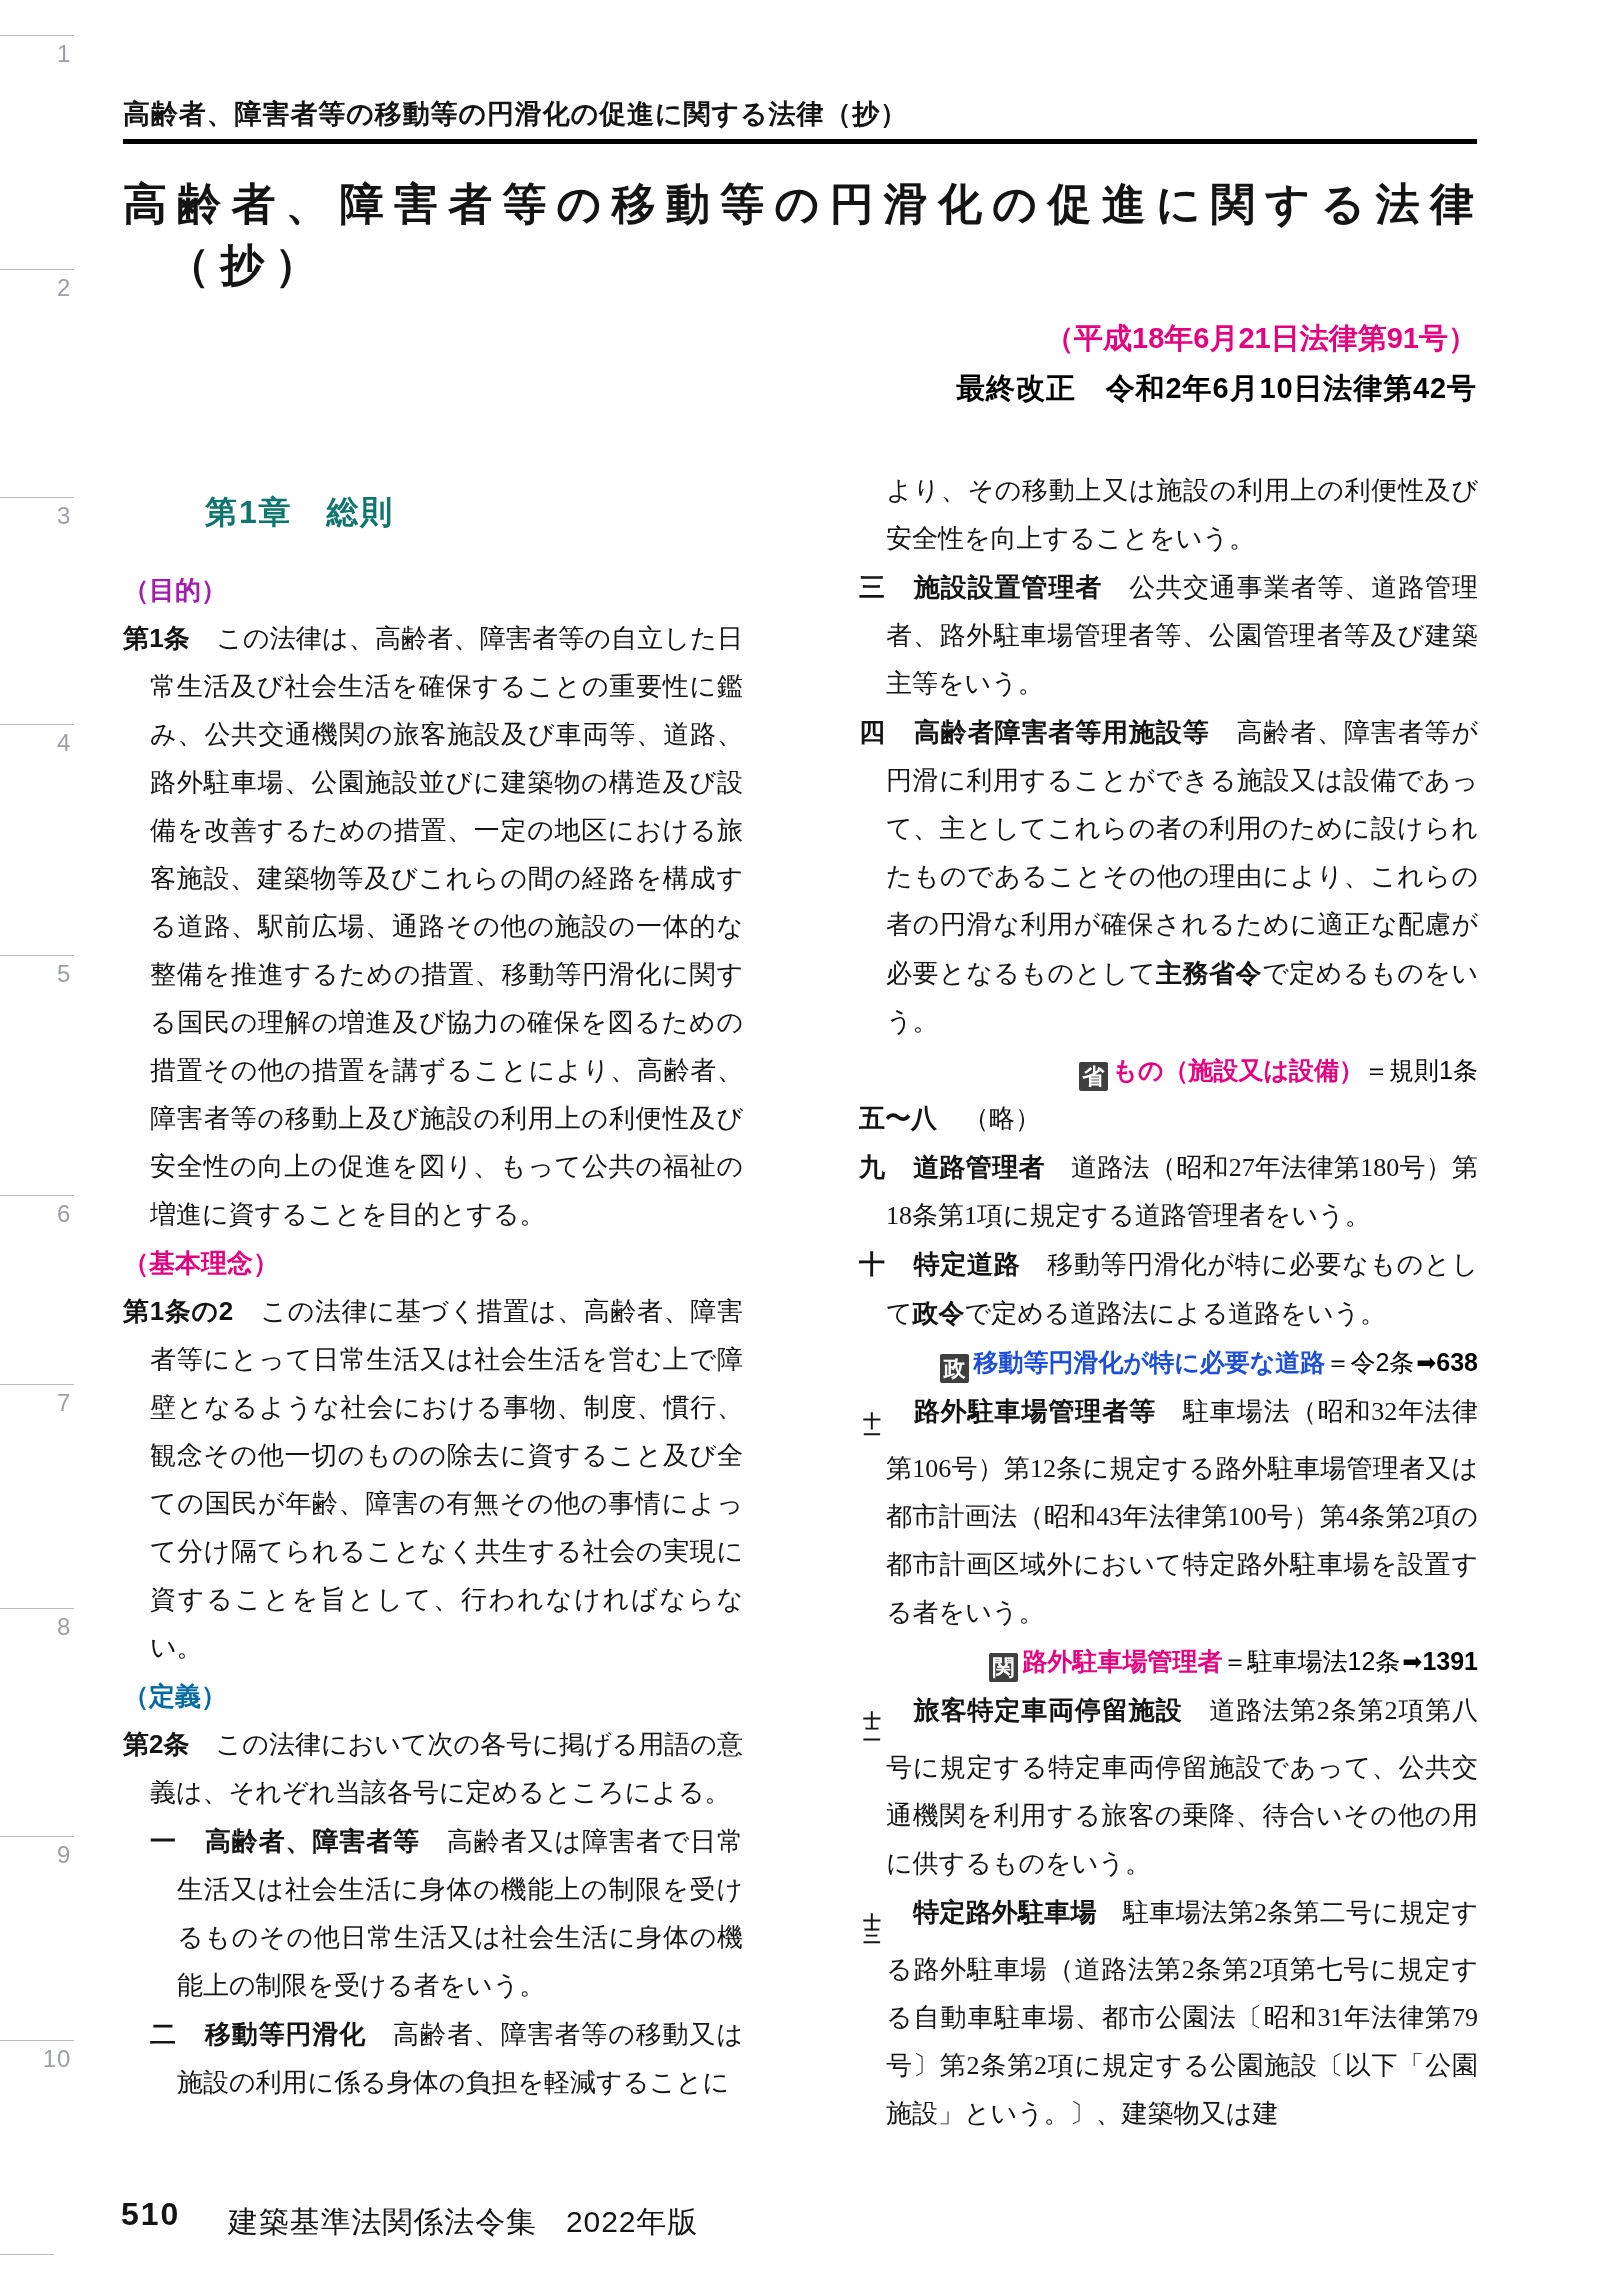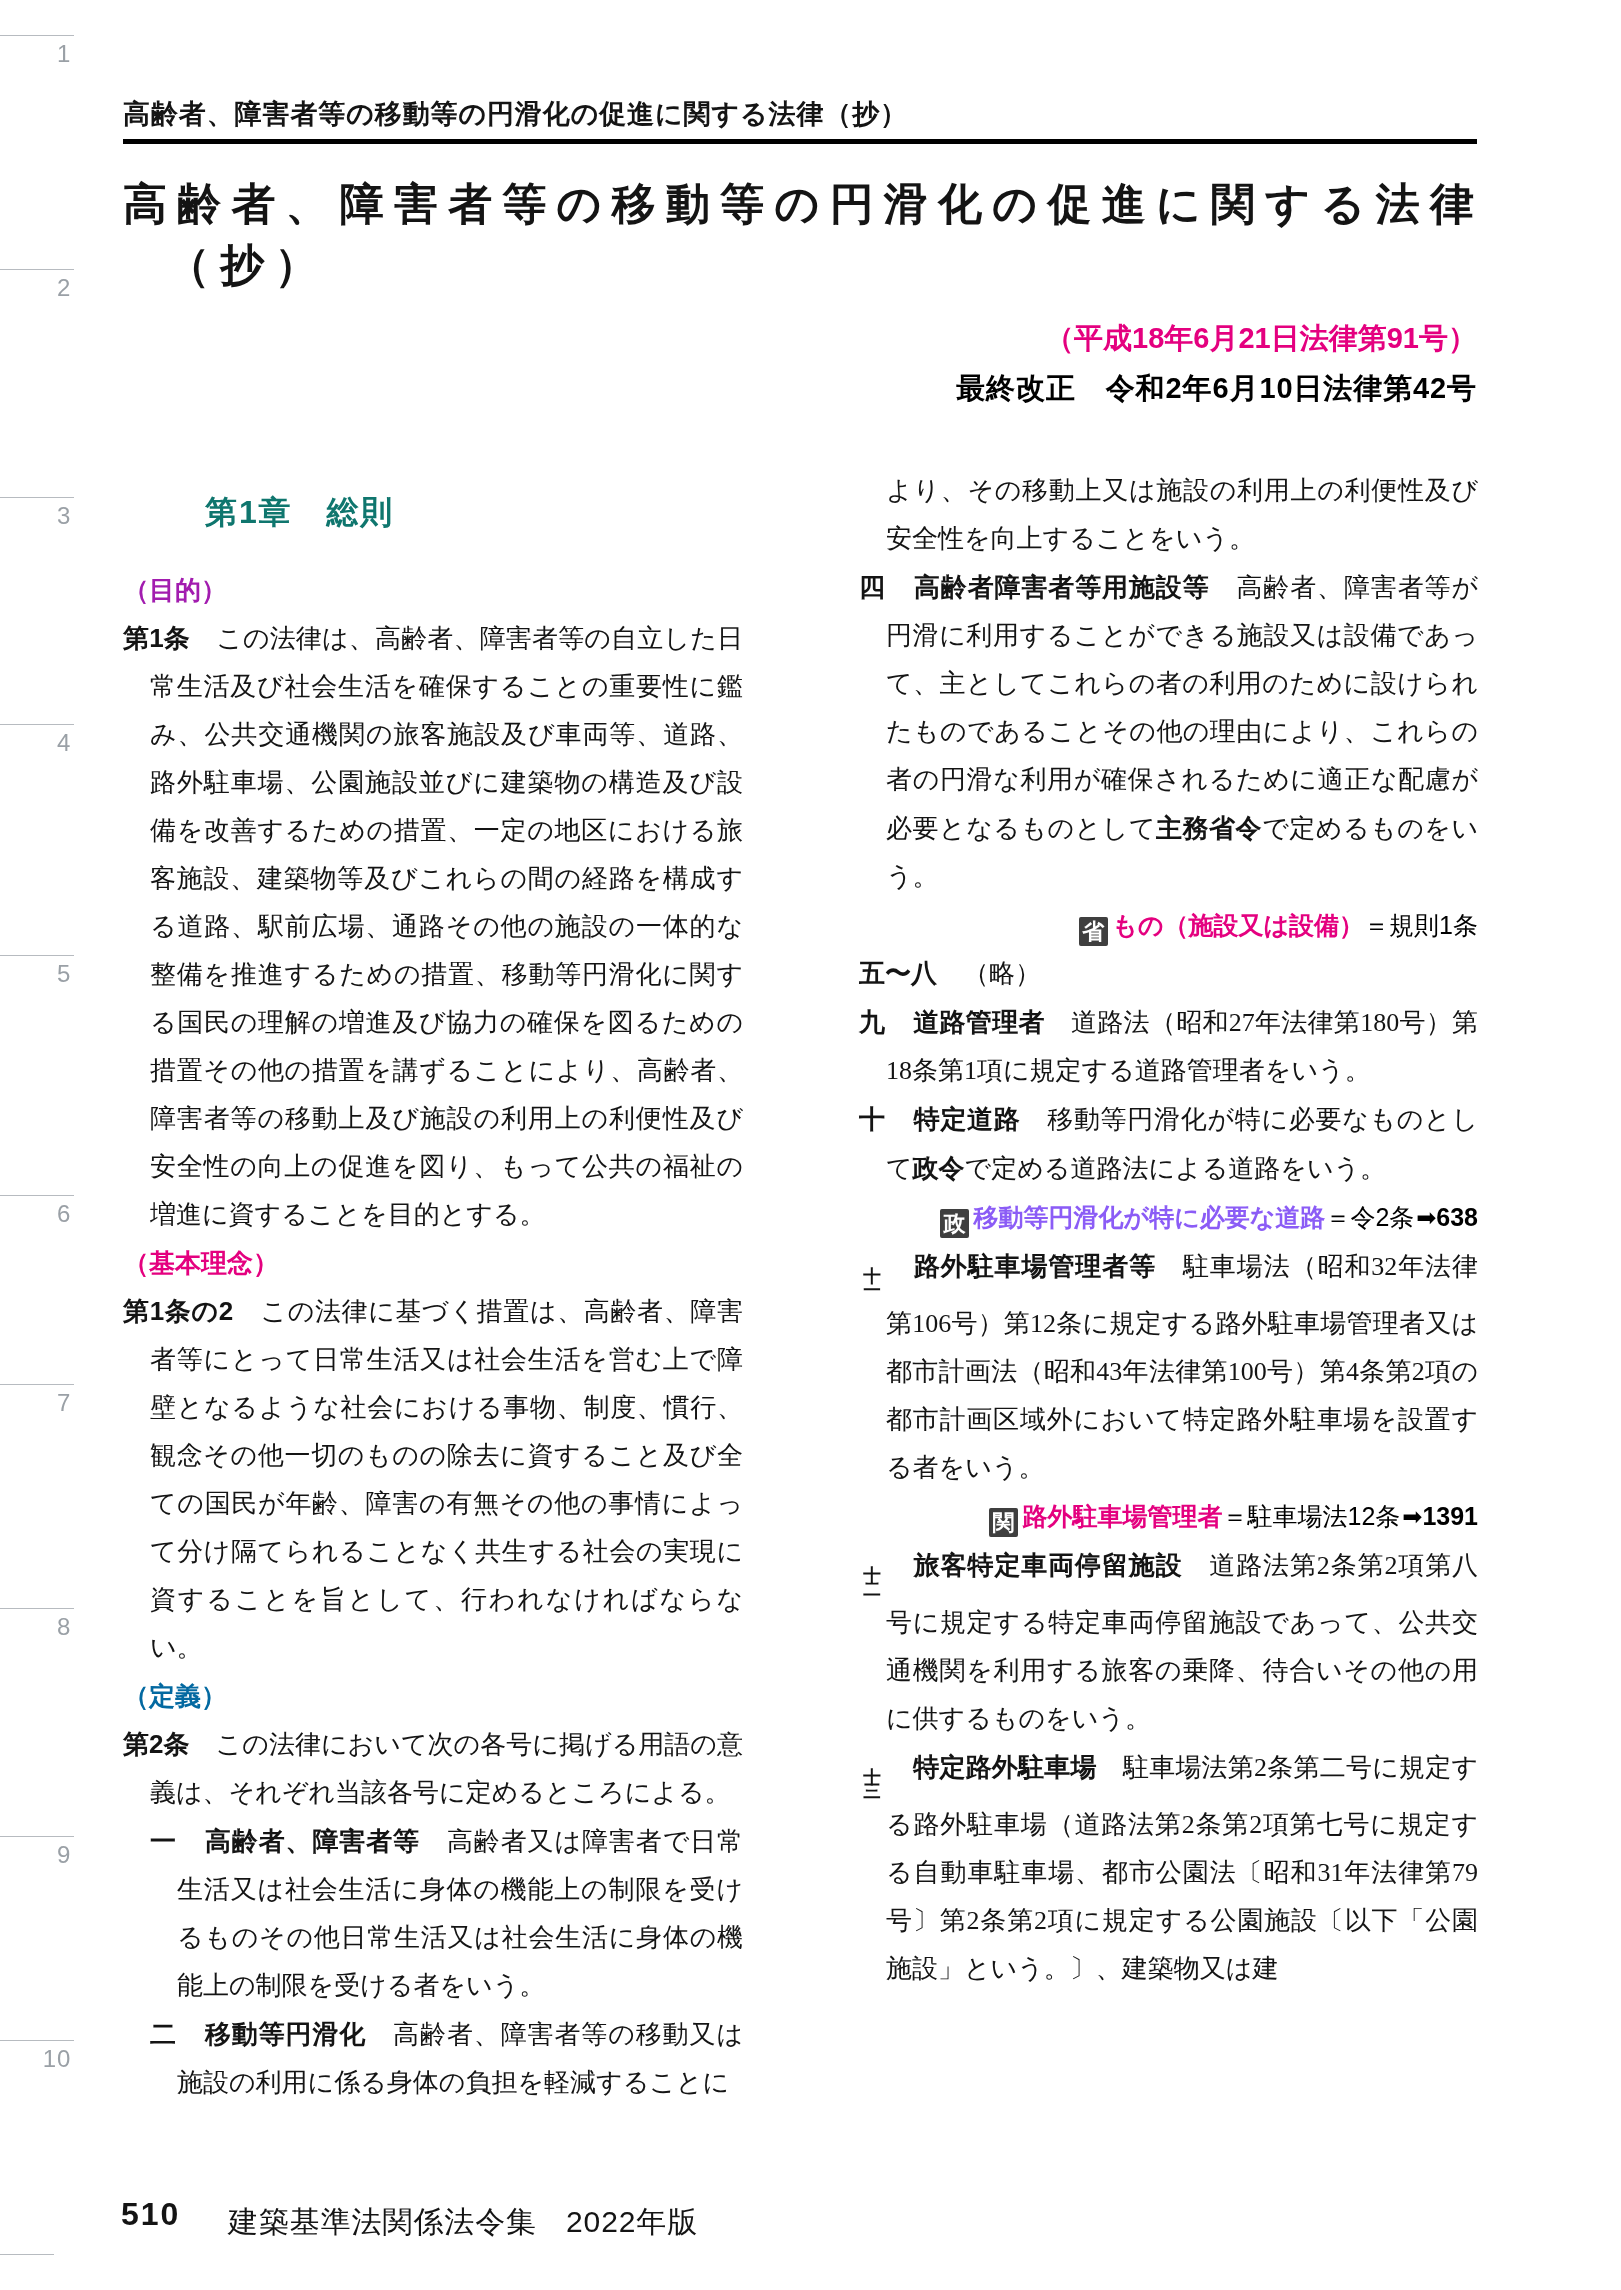--- a/index.html
+++ b/index.html
@@ -140,26 +140,27 @@
       <div class="article"><span class="anum">第1条の2</span><span>　この法律に基づく措置は、高齢者、障害者等にとって日常生活又は社会生活を営む上で障壁となるような社会における事物、制度、慣行、観念その他一切のものの除去に資すること及び全ての国民が年齢、障害の有無その他の事情によって分け隔てられることなく共生する社会の実現に資することを旨として、行われなければならない。</span></div>
       <div class="plabel" style="color: #0369a1;">（定義）</div>
       <div class="article"><span class="anum">第2条</span><span>　この法律において次の各号に掲げる用語の意義は、それぞれ当該各号に定めるところによる。</span></div>
       <div class="item"><span class="inum">一</span><span class="term">高齢者、障害者等</span><span>　高齢者又は障害者で日常生活又は社会生活に身体の機能上の制限を受けるものその他日常生活又は社会生活に身体の機能上の制限を受ける者をいう。</span></div>
       <div class="item"><span class="inum">二</span><span class="term">移動等円滑化</span><span>　高齢者、障害者等の移動又は施設の利用に係る身体の負担を軽減することに</span></div>
     </div>
 </div>
 <div id="right-col" class="lawcol">
   <div id="right-blocks">
       <div class="cont"><span>より、その移動上又は施設の利用上の利便性及び安全性を向上することをいう。</span></div>
+      <div class="item"><span class="inum">三</span><span class="term">施設設置管理者</span><span>　公共交通事業者等、道路管理者、路外駐車場管理者等、公園管理者等及び建築主等をいう。</span></div>
       <div class="item"><span class="inum">四</span><span class="term">高齢者障害者等用施設等</span><span>　高齢者、障害者等が円滑に利用することができる施設又は設備であって、主としてこれらの者の利用のために設けられたものであることその他の理由により、これらの者の円滑な利用が確保されるために適正な配慮が必要となるものとして</span><span class="term">主務省令</span><span>で定めるものをいう。</span></div>
       <div class="note"><span class="refbox" style="background: rgb(63, 63, 63);">省</span><span class="reflabel" style="color: rgb(228, 0, 127);">もの（施設又は設備）</span><span class="refeq">＝規則1条</span></div>
       <div class="item"><span class="inum">五〜八</span><span>　（略）</span></div>
       <div class="item"><span class="inum">九</span><span class="term">道路管理者</span><span>　道路法（昭和27年法律第180号）第18条第1項に規定する道路管理者をいう。</span></div>
       <div class="item"><span class="inum">十</span><span class="term">特定道路</span><span>　移動等円滑化が特に必要なものとして</span><span class="term">政令</span><span>で定める道路法による道路をいう。</span></div>
-      <div class="note"><span class="refbox" style="background: rgb(63, 63, 63);">政</span><span class="reflabel" style="color: #8b5cf6;">移動等円滑化が特に必要な道路</span><span class="refeq">＝令2条</span><span class="refarrow">➡</span><span class="refpage">638</span></div>
+      <div class="note"><span class="refbox" style="background: rgb(63, 63, 63);">政</span><span class="reflabel" style="color: #1d4ed8;">移動等円滑化が特に必要な道路</span><span class="refeq">＝令2条</span><span class="refarrow">➡</span><span class="refpage">638</span></div>
       <div class="item"><span class="inum stackwrap">
           <span>十</span>
           <span>一</span>
         </span><span class="term">路外駐車場管理者等</span><span>　駐車場法（昭和32年法律第106号）第12条に規定する路外駐車場管理者又は都市計画法（昭和43年法律第100号）第4条第2項の都市計画区域外において特定路外駐車場を設置する者をいう。</span></div>
       <div class="note"><span class="refbox" style="background: rgb(63, 63, 63);">関</span><span class="reflabel" style="color: rgb(228, 0, 127);">路外駐車場管理者</span><span class="refeq">＝駐車場法12条</span><span class="refarrow">➡</span><span class="refpage">1391</span></div>
       <div class="item"><span class="inum stackwrap">
           <span>十</span>
           <span>二</span>
         </span><span class="term">旅客特定車両停留施設</span><span>　道路法第2条第2項第八号に規定する特定車両停留施設であって、公共交通機関を利用する旅客の乗降、待合いその他の用に供するものをいう。</span></div>
       <div class="item"><span class="inum stackwrap">

